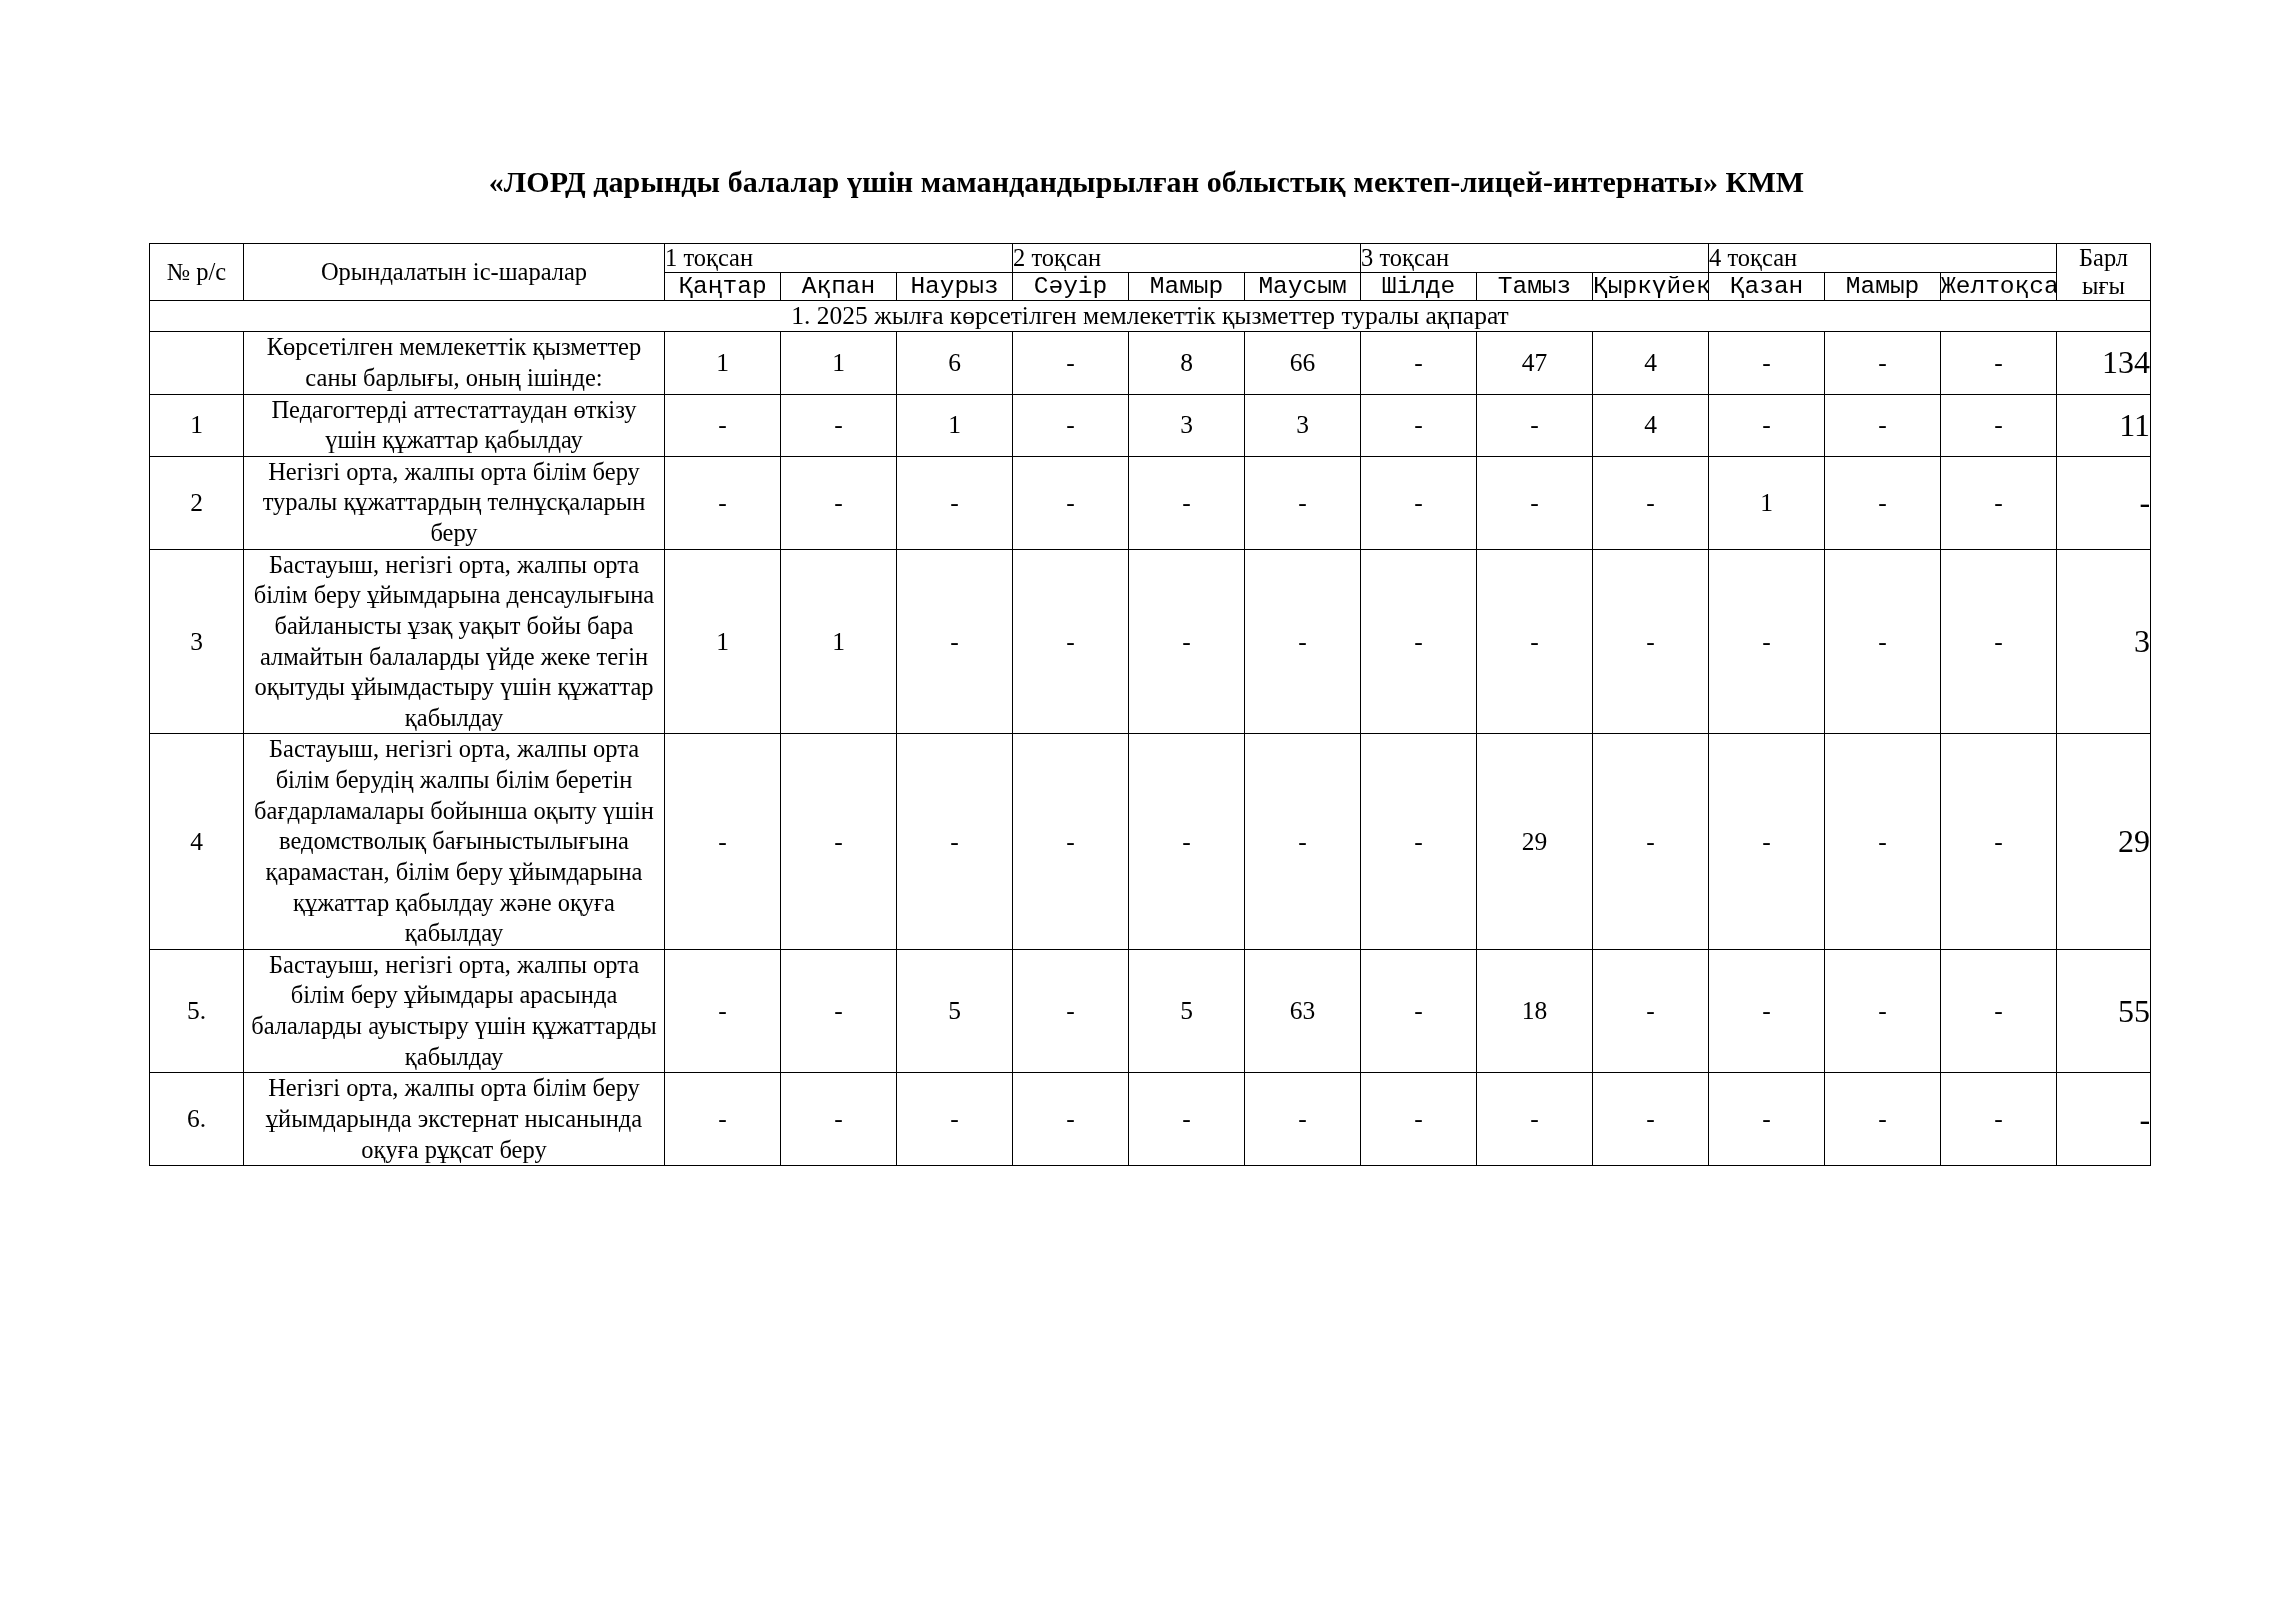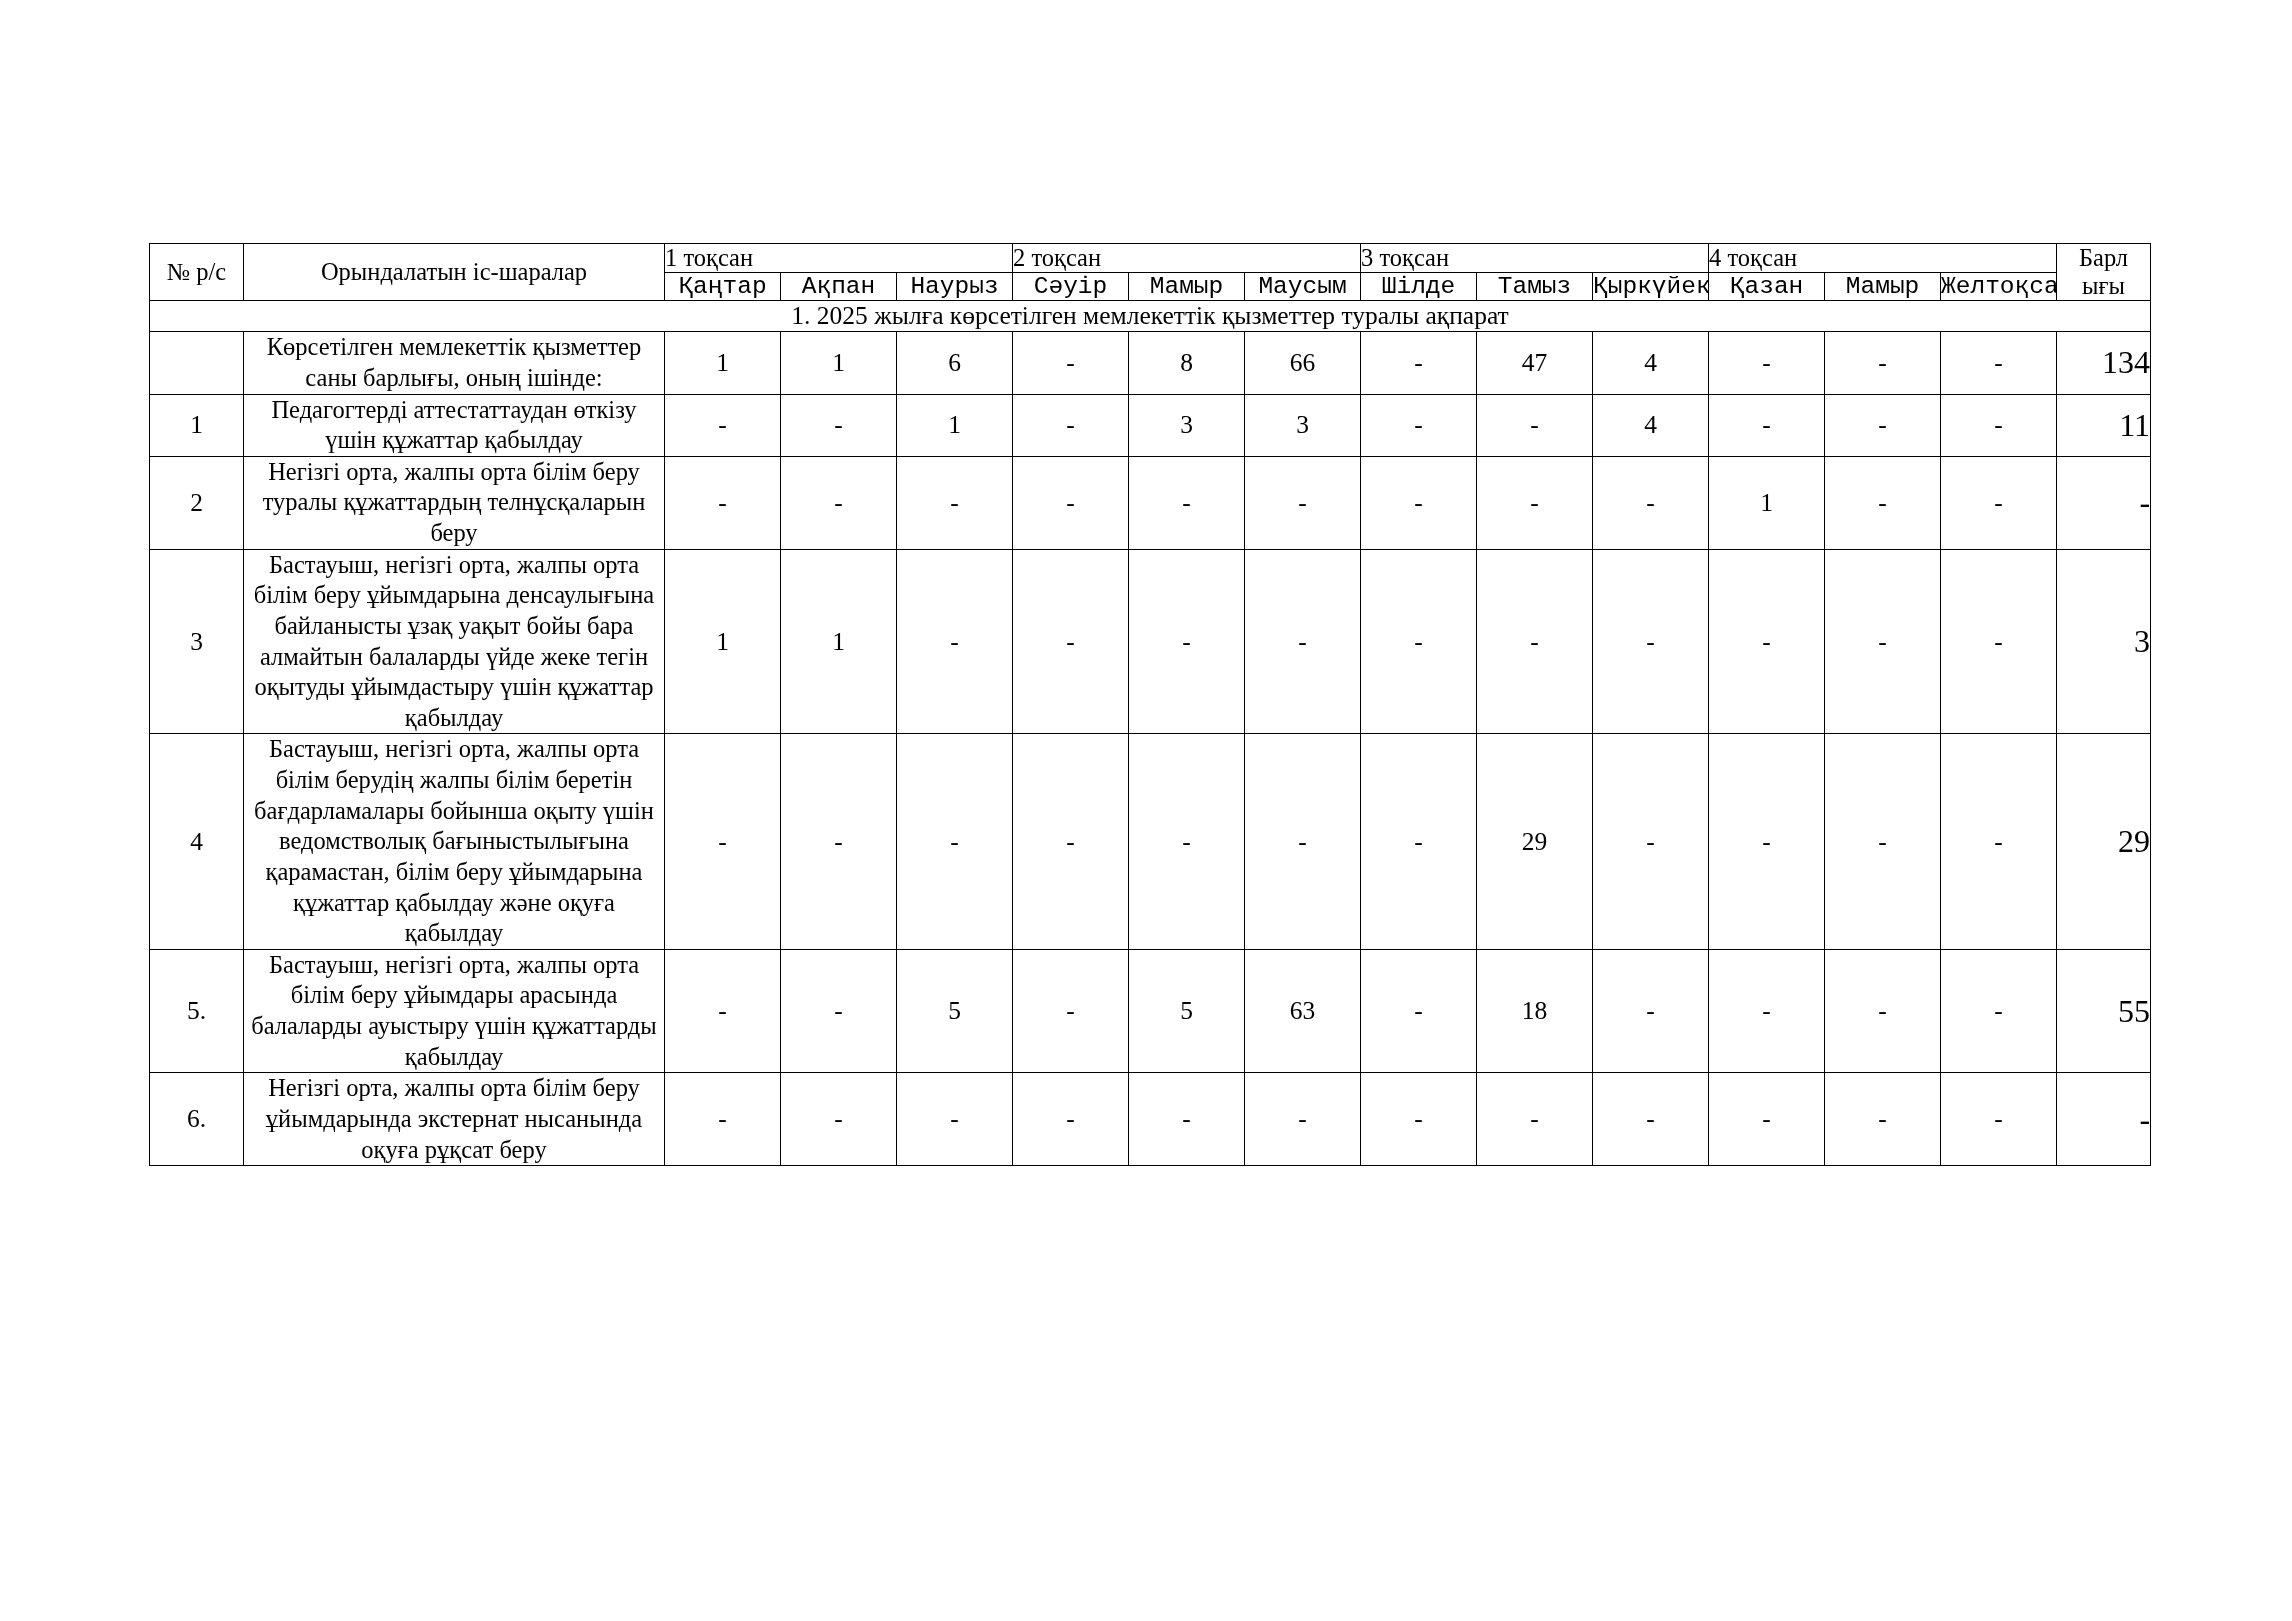--- a/index.html
+++ b/index.html
@@ -97,20 +97,21 @@
   .hdr-rp { width: 94px; }
   .hdr-act { width: 421px; }
   .hdr-mon { width: 116px; }
   .hdr-tot { width: 94px; }
 </style>
 </head>
 <body>
 
 <div class="page">
 
+  <div class="doc-title">«ЛОРД дарынды балалар үшін мамандандырылған облыстық мектеп-лицей-интернаты» КММ</div>
 
   <div class="table-wrap">
     <table class="main">
       <colgroup>
         <col class="hdr-rp">
         <col class="hdr-act">
         <col class="hdr-mon">
           <col class="hdr-mon">
           <col class="hdr-mon">
         <col class="hdr-mon">

